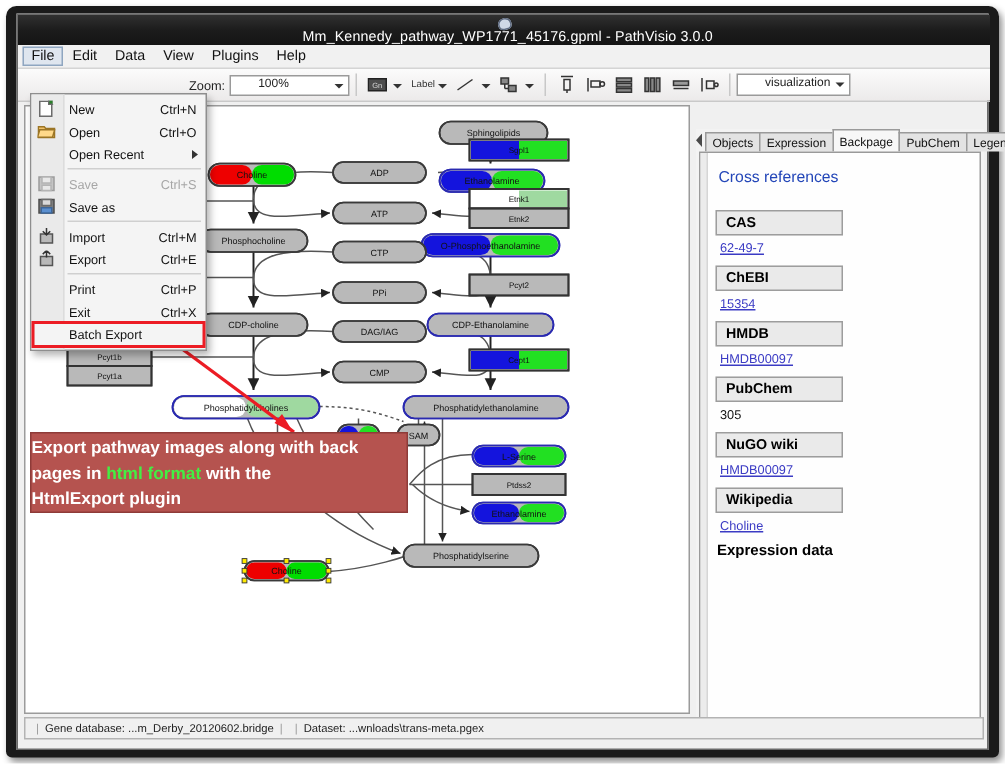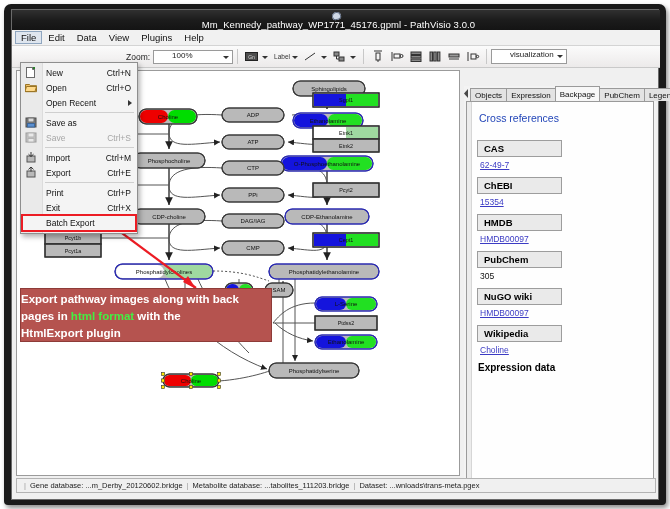--- a/index.html
+++ b/index.html
@@ -720,21 +720,20 @@
           </div>
 
           <div class="expr-data">Expression data</div>
         </div>
       </div>
 
       <div class="statusbar">
         <span class="sb-sep">|</span>
         <span>Gene database: ...m_Derby_20120602.bridge</span>
         <span class="sb-sep">|</span>
-        <span>Metabolite database: ...tabolites_111203.bridge</span>
         <span class="sb-sep">|</span>
         <span>Dataset: ...wnloads\trans-meta.pgex</span>
       </div>
 
       <div class="filemenu">
         <div class="strip"></div>
 
         <div class="fm-item">
           <span class="fm-icon">
             <svg width="12" height="11" viewBox="0 0 12 11">
@@ -758,43 +757,43 @@
           <span class="shortcut">Ctrl+O</span>
         </div>
 
         <div class="fm-item">
           <span>Open Recent</span>
           <span class="submenu-arrow"></span>
         </div>
 
         <div class="fm-sep"></div>
 
-        <div class="fm-item">
-          <span class="fm-icon">
-            <svg width="12" height="11" viewBox="0 0 12 11">
-                <rect x="1" y="1" width="10" height="9" fill="#7e7e7e" stroke="#4c4c4c"></rect>
-                <rect x="3" y="1" width="6" height="4" fill="#d9d9d9" stroke="#6b6b6b"></rect>
-                <rect x="2.5" y="6.5" width="7" height="3.5" fill="#5a8fd0" stroke="#3d6699"></rect>
-              </svg>
-          </span>
-          <span>Save as</span>
-        </div>
-
         <div class="fm-item disabled">
           <span class="fm-icon">
             <svg width="12" height="11" viewBox="0 0 12 11">
                 <rect x="1" y="1" width="10" height="9" fill="#c4c4c4" stroke="#9c9c9c"></rect>
                 <rect x="3" y="1" width="6" height="4" fill="#e8e8e8" stroke="#b4b4b4"></rect>
                 <rect x="3" y="6.5" width="6" height="3.5" fill="#e8e8e8" stroke="#b4b4b4"></rect>
               </svg>
           </span>
           <span>Save</span>
           <span class="shortcut">Ctrl+S</span>
         </div>
 
+        <div class="fm-item">
+          <span class="fm-icon">
+            <svg width="12" height="11" viewBox="0 0 12 11">
+                <rect x="1" y="1" width="10" height="9" fill="#7e7e7e" stroke="#4c4c4c"></rect>
+                <rect x="3" y="1" width="6" height="4" fill="#d9d9d9" stroke="#6b6b6b"></rect>
+                <rect x="2.5" y="6.5" width="7" height="3.5" fill="#5a8fd0" stroke="#3d6699"></rect>
+              </svg>
+          </span>
+          <span>Save as</span>
+        </div>
+
         <div class="fm-sep"></div>
 
         <div class="fm-item">
           <span class="fm-icon">
             <svg width="12" height="11" viewBox="0 0 12 11">
                 <rect x="2" y="4" width="8" height="6" fill="#b9b9b9" stroke="#555"></rect>
                 <path d="M6,0 v4 M3.5,2.2 L6,4.6 L8.5,2.2" stroke="#333" fill="none" stroke-width="1"></path>
               </svg>
           </span>
           <span>Import</span>

